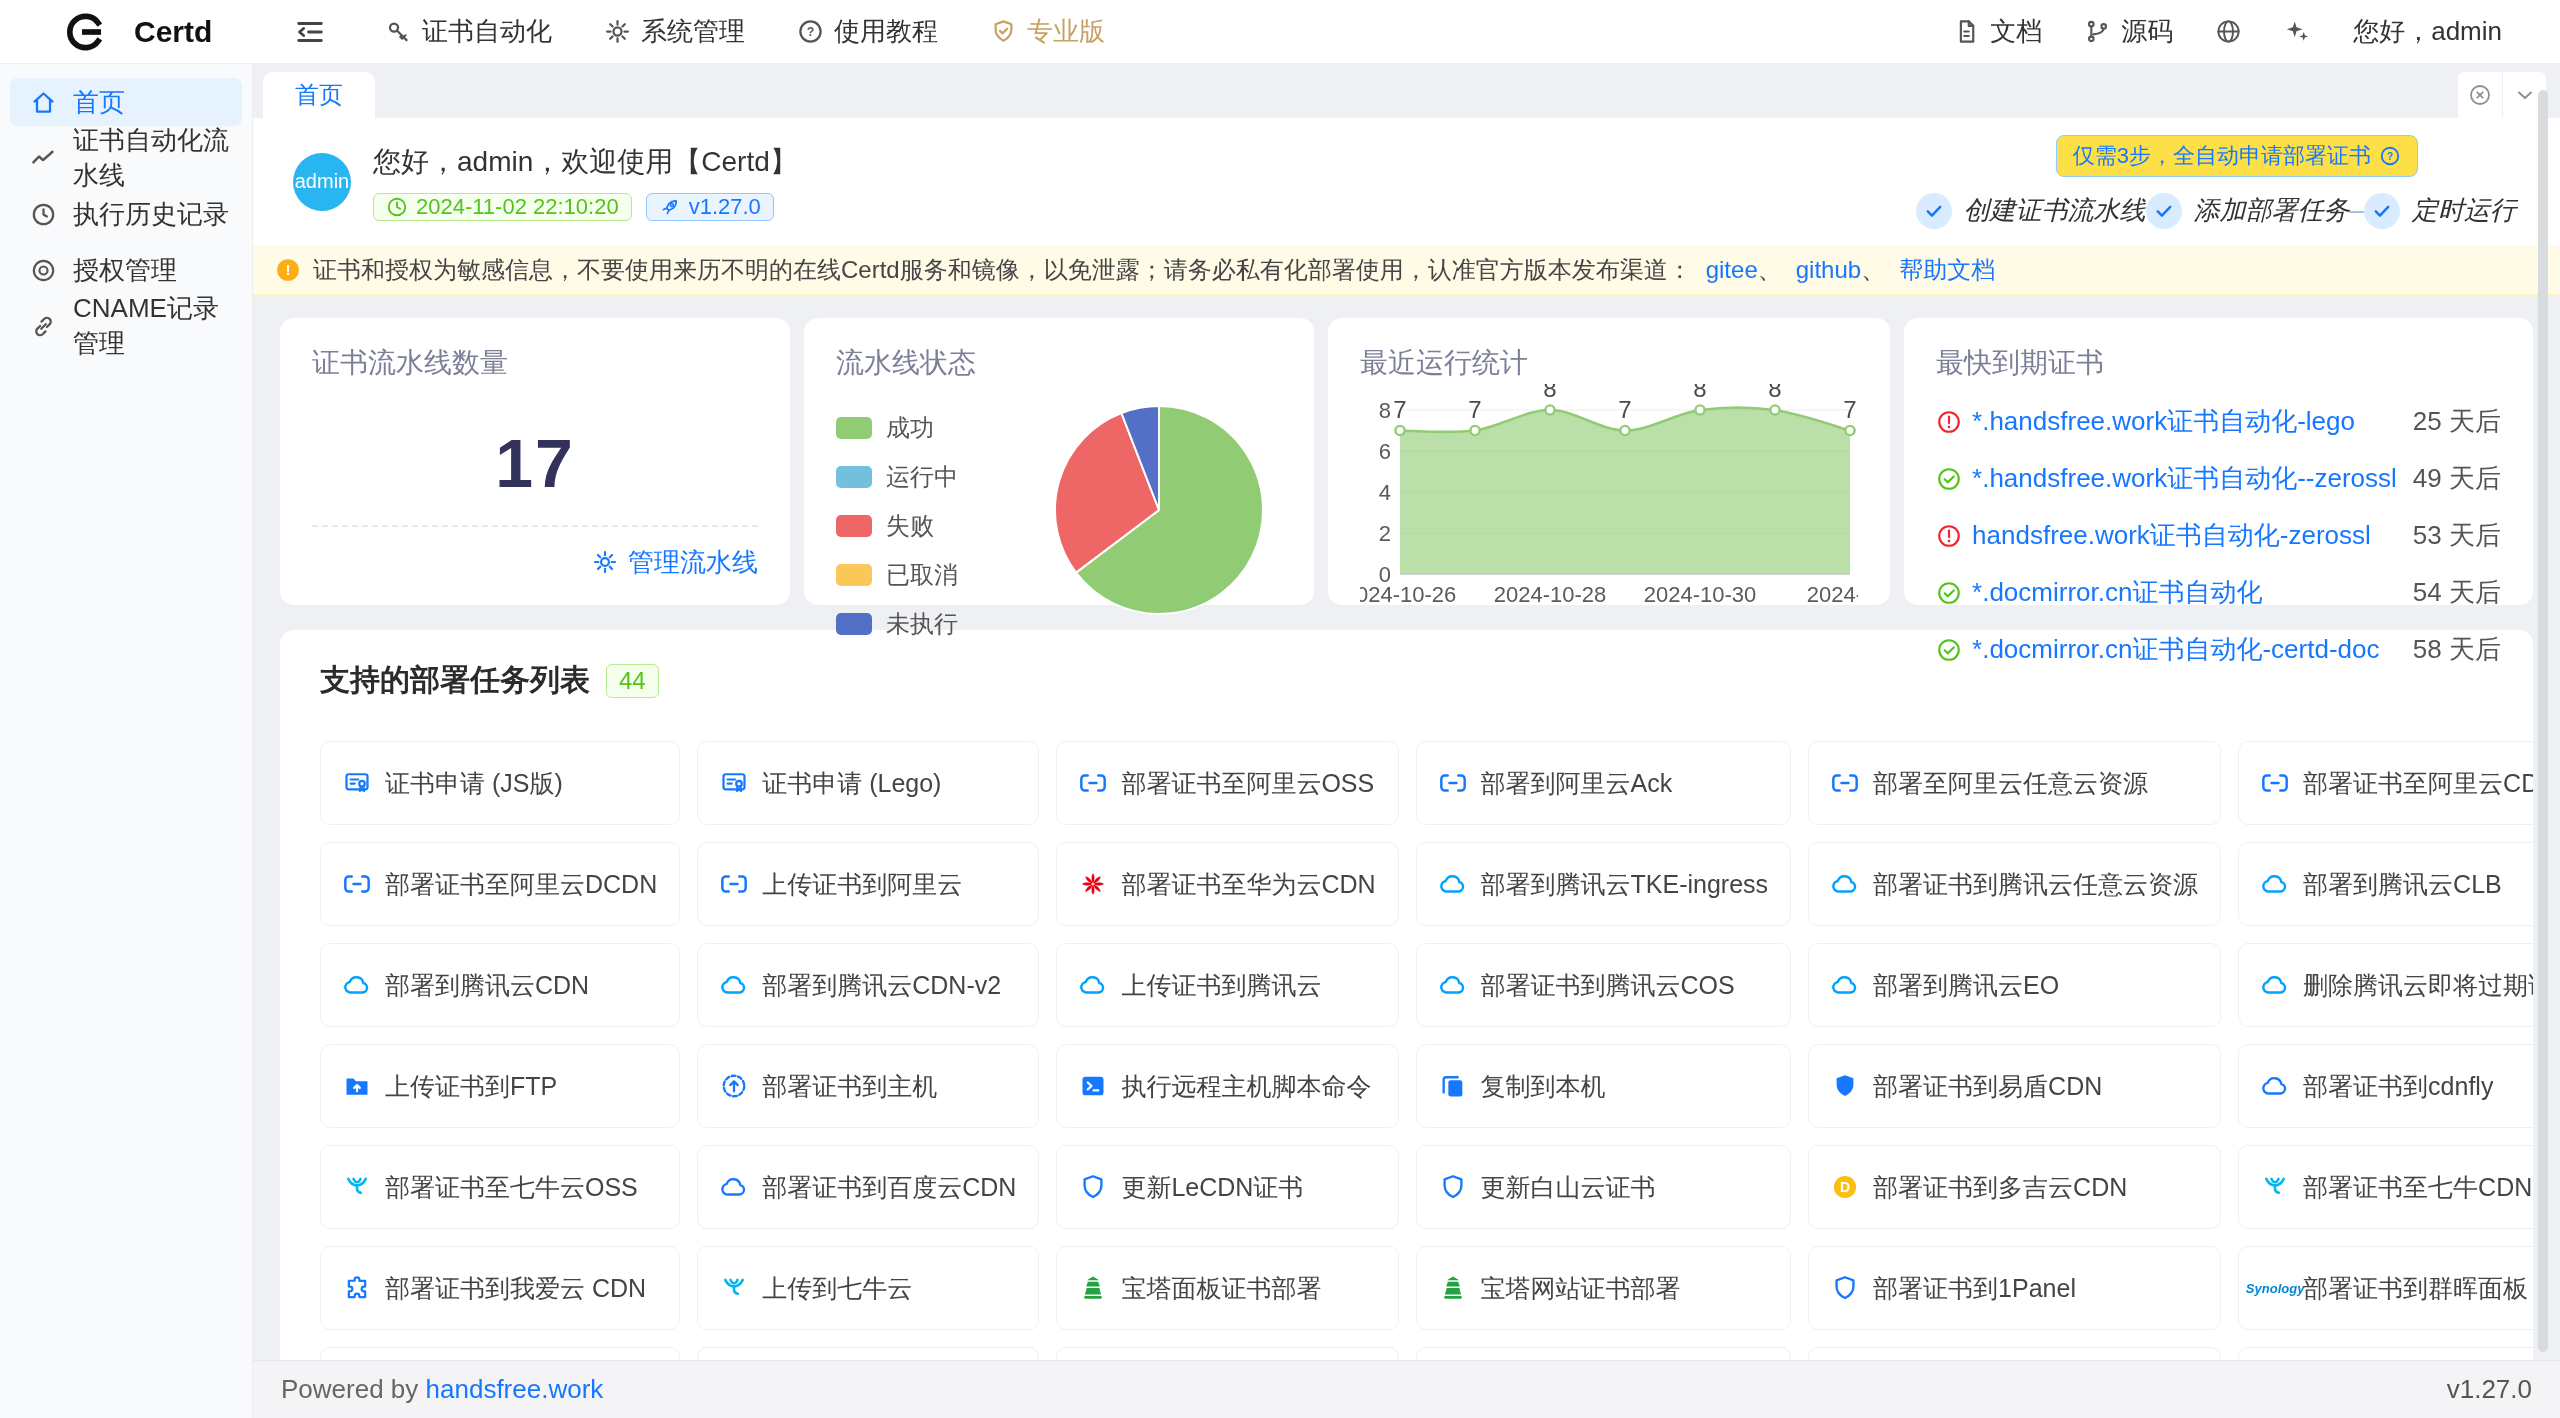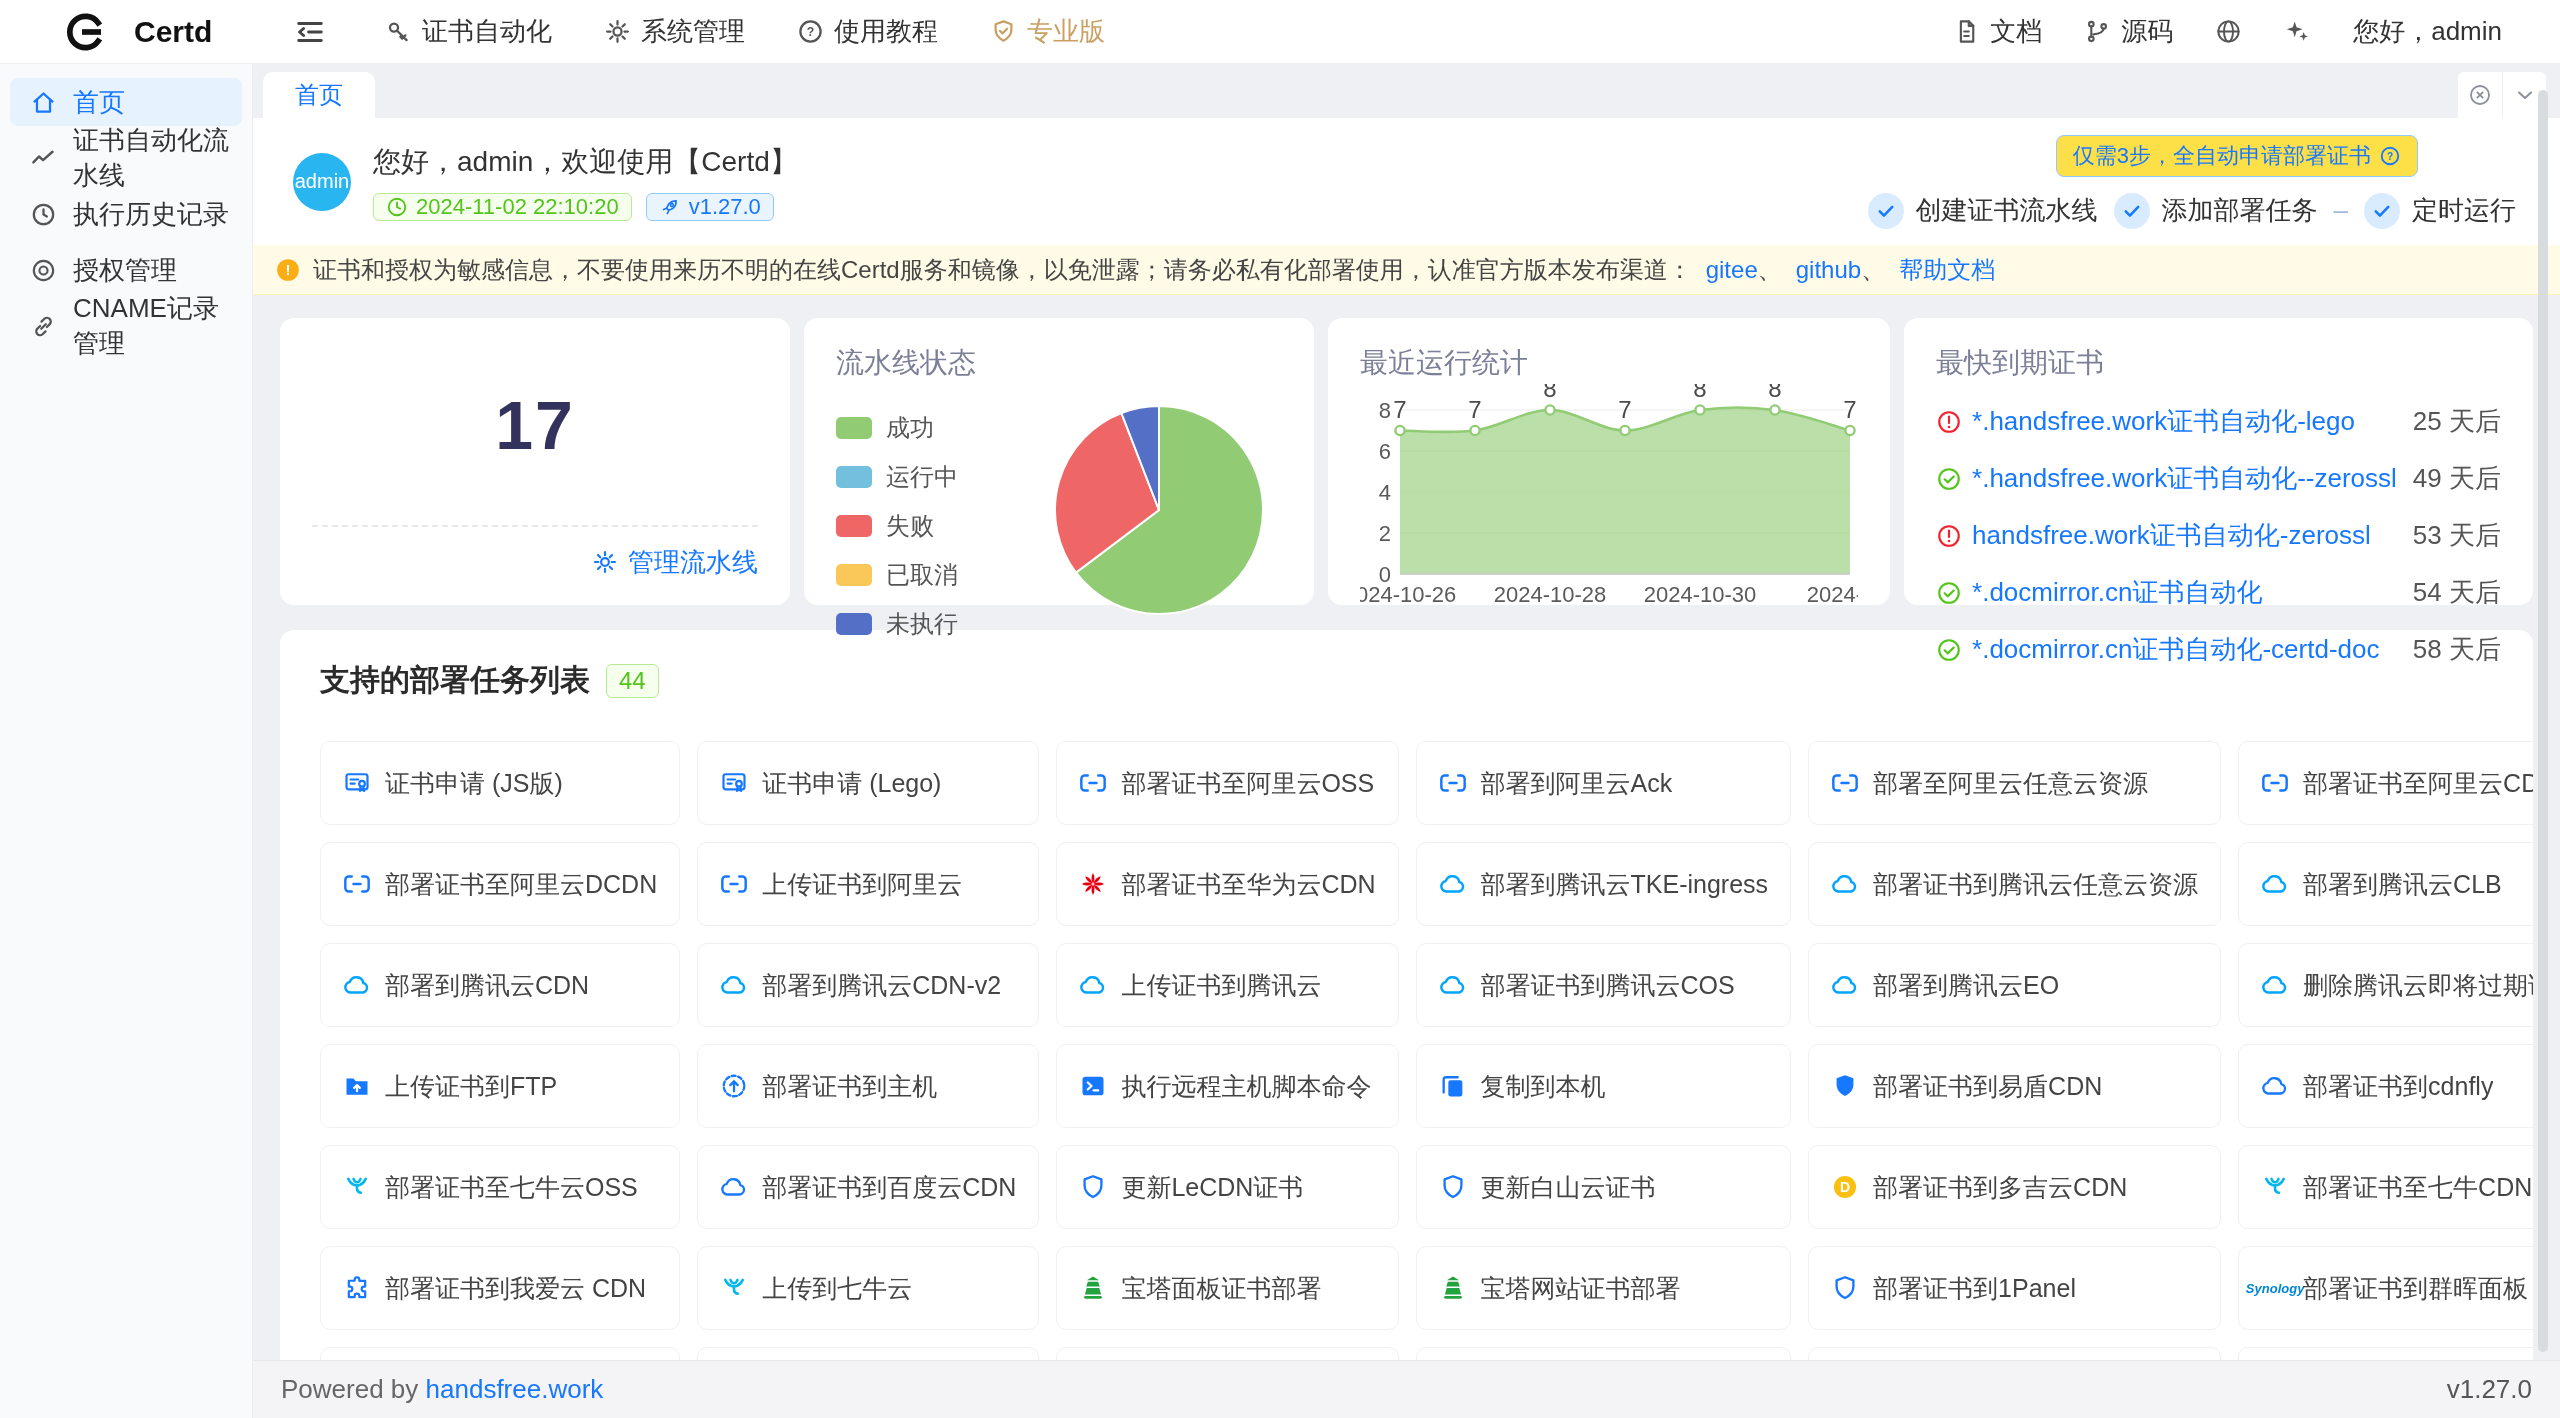--- a/index.html
+++ b/index.html
@@ -49,21 +49,21 @@
   .welcome-left { margin-left:22px; }
   .greeting { font-size:28px; color:#333; }
   .badge-row { display:flex; gap:14px; margin-top:12px; }
   .mini-badge { display:flex; align-items:center; gap:8px; font-size:22px; border-radius:6px; padding:0 12px; }
   .mini-badge .icon { width:22px; height:22px; }
   .badge-green { color:#52c41a; background:#f6ffed; border:1px solid #b7eb8f; }
   .badge-blue { color:#1677ff; background:#e9f4ff; border:1px solid #91caff; }
   .welcome-right { margin-left:auto; display:flex; flex-direction:column; align-items:flex-end; }
   .promo-badge { display:flex; align-items:center; gap:8px; color:#1677ff; background:#fde047; border:1px solid #91caff; border-radius:8px; padding:5px 16px; font-size:22px; margin-right:98px; cursor:pointer; }
   .promo-badge .icon { width:22px; height:22px; }
-  .steps { display:flex; align-items:center; gap:16px; margin-top:16px; }
+  .steps { display:flex; align-items:center; margin-top:16px;font-style:italic; }
   .step { display:flex; align-items:center; gap:12px; font-size:26px; color:#333; }
   .step-check { width:36px; height:36px; border-radius:50%; background:#d9ecff; color:#1677ff; display:flex; align-items:center; justify-content:center; }
   .step-sep { color:#9db8d8; font-size:26px; }
 
   
   .notice { height:50px; background:#fffbe6; border-bottom:1px solid #fff1b8; display:flex; align-items:center; padding:0 22px; font-size:24px; color:#454545; }
   .notice .icon { width:26px; height:26px; margin-right:12px; flex:0 0 auto; }
   .notice a { color:#1677ff; text-decoration:none; cursor:pointer; margin-left:14px; }
   .notice .sep { color:#454545; }
 
@@ -396,20 +396,21 @@
               <text x="12" y="17" font-size="14" fill="#fff" text-anchor="middle" font-weight="bold">!</text>
             </svg>
           </span>
         <span>证书和授权为敏感信息，不要使用来历不明的在线Certd服务和镜像，以免泄露；请务必私有化部署使用，认准官方版本发布渠道：</span>
         <span id="notice-links"><a>gitee</a><span class="sep">、</span><a>github</a><span class="sep">、</span><a>帮助文档</a></span>
       </div>
 
       <div class="content">
         <div class="stats-row">
           <div class="card">
+            <div class="card-title">证书流水线数量</div>
             <div class="big-number">17</div>
             <div class="card-footer">
               <span class="manage-link">
                 <span class="icon">
                     <svg viewBox="0 0 24 24">
                       <g fill="none" stroke="currentColor" stroke-width="2" stroke-linecap="round">
                         <circle cx="12" cy="12" r="3.6"></circle>
                         <path d="M12 2.8v3M12 18.2v3M2.8 12h3M18.2 12h3M5.5 5.5l2.1 2.1M16.4 16.4l2.1 2.1M18.5 5.5l-2.1 2.1M7.6 16.4l-2.1 2.1"></path>
                       </g>
                     </svg>

